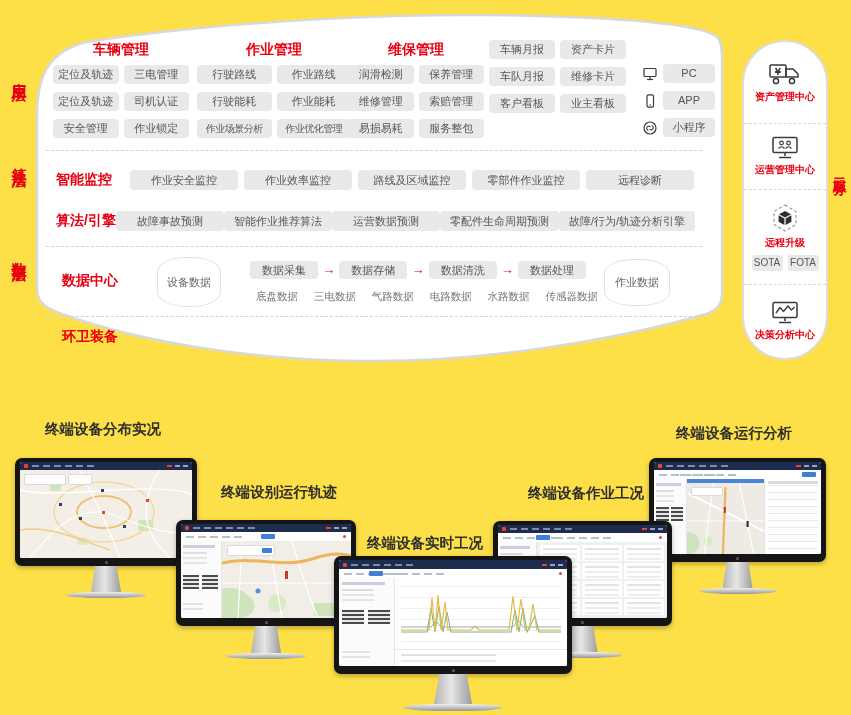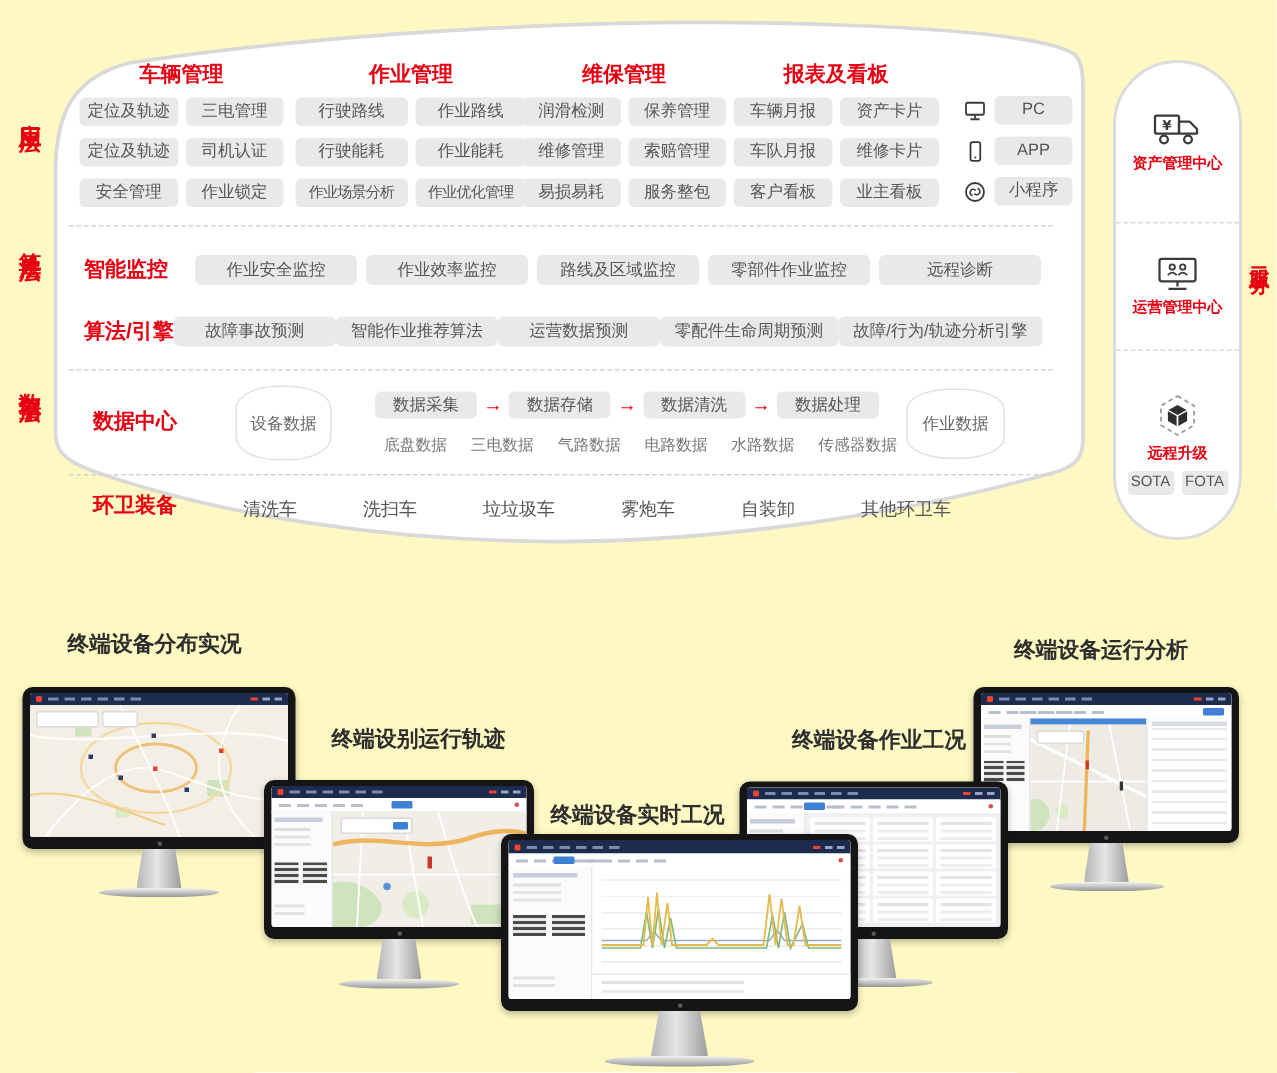--- a/index.html
+++ b/index.html
@@ -1,16 +1,16 @@
 <!DOCTYPE html>
 <html><head>
 <meta charset="utf-8">
 <style>
   html,body{margin:0;padding:0;background:#fff;}
-  .stage{position:relative;width:851px;height:715px;background:#fef9c3;overflow:hidden;
+  .stage{position:relative;width:851px;height:715px;background:#fde047;overflow:hidden;
          font-family:"Liberation Sans","DejaVu Sans",sans-serif;color:#555;}
 
   
   .vlabel{position:absolute;writing-mode:vertical-rl;text-orientation:upright;
           font-size:15px;font-weight:bold;color:#e60012;letter-spacing:3px;white-space:nowrap;}
 
   
   .panel-outline{position:absolute;left:28px;top:4px;}
   .sep{position:absolute;left:46px;width:656px;border-top:1px dashed #d2d2d2;height:0;}
 
@@ -160,21 +160,20 @@
     <div class="chip-row">
         <span class="chip">维修管理</span>
         <span class="chip">索赔管理</span>
       </div>
     <div class="chip-row">
         <span class="chip">易损易耗</span>
         <span class="chip">服务整包</span>
       </div>
   </div>
   <div class="app-group" style="left:489px;width:137px">
-    <div class="group-title">报表及看板</div>
     <div class="chip-row">
         <span class="chip">车辆月报</span>
         <span class="chip">资产卡片</span>
       </div>
     <div class="chip-row">
         <span class="chip">车队月报</span>
         <span class="chip">维修卡片</span>
       </div>
     <div class="chip-row">
         <span class="chip">客户看板</span>
@@ -243,28 +242,20 @@
     <span>底盘数据</span>
     <span>三电数据</span>
     <span>气路数据</span>
     <span>电路数据</span>
     <span>水路数据</span>
     <span>传感器数据</span>
   </div>
   <div class="barrel" style="left:604px;top:259px;width:64px;height:45px">作业数据</div>
 
   <div class="red-title" style="left:62px;top:328px">环卫装备</div>
-  <div class="equip-items">
-    <span>清洗车</span>
-    <span>洗扫车</span>
-    <span>垃垃圾车</span>
-    <span>雾炮车</span>
-    <span>自装卸</span>
-    <span>其他环卫车</span>
-  </div>
 
   <div class="cloud-pill">
     <div class="cloud-sec" style="flex:82 0 0">
       <svg width="34" height="26" viewBox="0 0 34 26">
         <rect x="2" y="4" width="16" height="12" rx="1" fill="none" stroke="#3a3a3a" stroke-width="1.5"></rect>
         <text x="10" y="13.5" font-size="9" font-weight="bold" fill="#3a3a3a" text-anchor="middle" font-family="DejaVu Sans, sans-serif">¥</text>
         <path d="M18 8 h7 l5 5 v3 h-12 z" fill="none" stroke="#3a3a3a" stroke-width="1.5" stroke-linejoin="round"></path>
         <circle cx="8" cy="20" r="2.6" fill="none" stroke="#3a3a3a" stroke-width="1.5"></circle>
         <circle cx="24" cy="20" r="2.6" fill="none" stroke="#3a3a3a" stroke-width="1.5"></circle>
       </svg>
@@ -287,20 +278,29 @@
         <polygon points="15,2 26,8.5 26,21.5 15,28 4,21.5 4,8.5" fill="none" stroke="#9a9a9a" stroke-width="1.2" stroke-dasharray="3 2.4"></polygon>
         <polygon points="15,8 21,11.3 15,14.6 9,11.3" fill="#2e2e2e"></polygon>
         <polygon points="8.6,12.2 14.4,15.4 14.4,22 8.6,18.7" fill="#2e2e2e"></polygon>
         <polygon points="21.4,12.2 15.6,15.4 15.6,22 21.4,18.7" fill="#2e2e2e"></polygon>
       </svg>
       <div class="cloud-label">远程升级</div>
       <div class="ota-chips">
         <span class="ota-chip">SOTA</span>
         <span class="ota-chip">FOTA</span>
       </div>
+    </div>
+    <div class="cloud-sec" style="flex:74 0 0">
+      <svg width="30" height="24" viewBox="0 0 30 24">
+        <rect x="3" y="1.5" width="24" height="15" rx="1.5" fill="none" stroke="#3a3a3a" stroke-width="1.5"></rect>
+        <polyline points="6,12 10,6.5 13.5,10.5 18,5 21.5,9 24.5,6" fill="none" stroke="#3a3a3a" stroke-width="1.3" stroke-linejoin="round"></polyline>
+        <line x1="15" y1="16.5" x2="15" y2="20" stroke="#3a3a3a" stroke-width="1.5"></line>
+        <line x1="9" y1="21.5" x2="21" y2="21.5" stroke="#3a3a3a" stroke-width="1.5"></line>
+      </svg>
+      <div class="cloud-label">决策分析中心</div>
     </div>
   </div>
   <div class="vlabel" style="left:831px;top:167px;font-size:14px;letter-spacing:2px">云服务</div>
 
   <div class="caption" style="left:45px;top:420px">终端设备分布实况</div>
   <div class="caption" style="left:221px;top:483px">终端设别运行轨迹</div>
   <div class="caption" style="left:367px;top:534px">终端设备实时工况</div>
   <div class="caption" style="left:528px;top:484px">终端设备作业工况</div>
   <div class="caption" style="left:676px;top:424px">终端设备运行分析</div>
 

